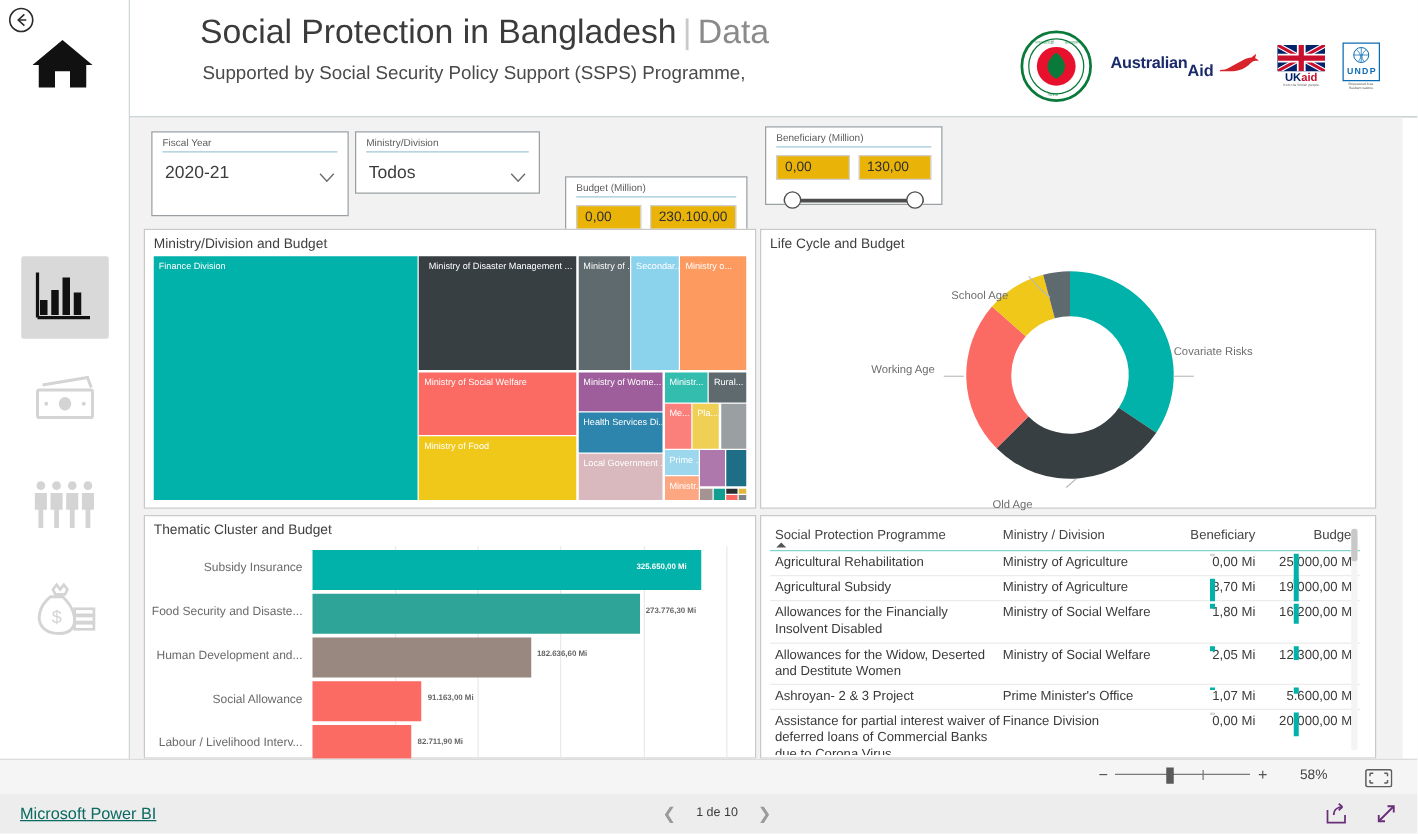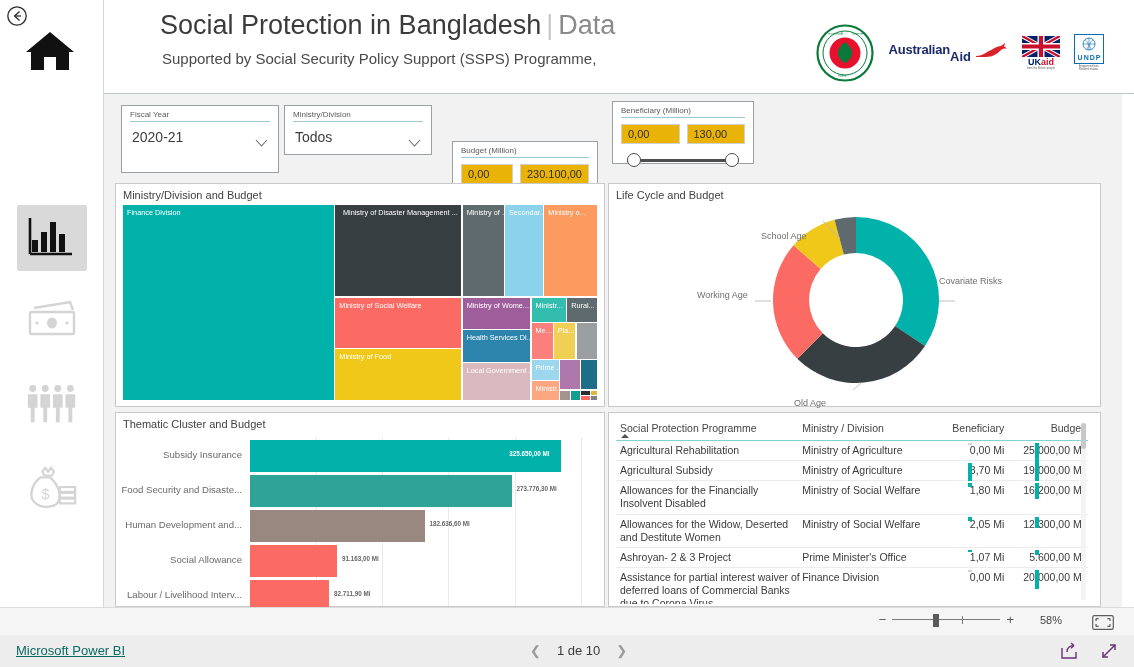--- a/index.html
+++ b/index.html
@@ -148,21 +148,21 @@
   .zs-thumb { position:absolute; top:1px; left:38%; width:6px; height:13px; background:#5a5a5a; }
   .zs-sign { font-size:13px; color:#555; user-select:none; }
   #zoom-pct { position:absolute; right:72px; top:6px; font-size:11px; color:#444; }
   #fit-btn { position:absolute; right:20px; top:7px; width:22px; height:15px; cursor:pointer;}
 
   #footer { position:absolute; left:0; top:635px; width:1134px; height:32px; background:#ededed; }
   #pbi-link { position:absolute; left:16px; top:8px; font-size:13px; color:#0b6a61;
               text-decoration:underline; cursor:pointer; }
   .pager { position:absolute; left:530px; top:8px; display:flex; align-items:center; gap:16px; }
   .pg-arrow { font-size:13px; color:#9a9a9a; cursor:pointer; }
-  .pg-txt { font-size:13px; color:#3b3b3b; }
+  .pg-txt { font-size:10px; color:#3b3b3b; }
   #share-btn { position:absolute; right:56px; top:7px; width:18px; height:18px; cursor:pointer; }
   #expand-btn { position:absolute; right:16px; top:7px; width:18px; height:18px; cursor:pointer; }
 </style>
 </head>
 <body>
 
 <div id="app">
 
   <div id="left-rail">
     <div class="back-btn">

